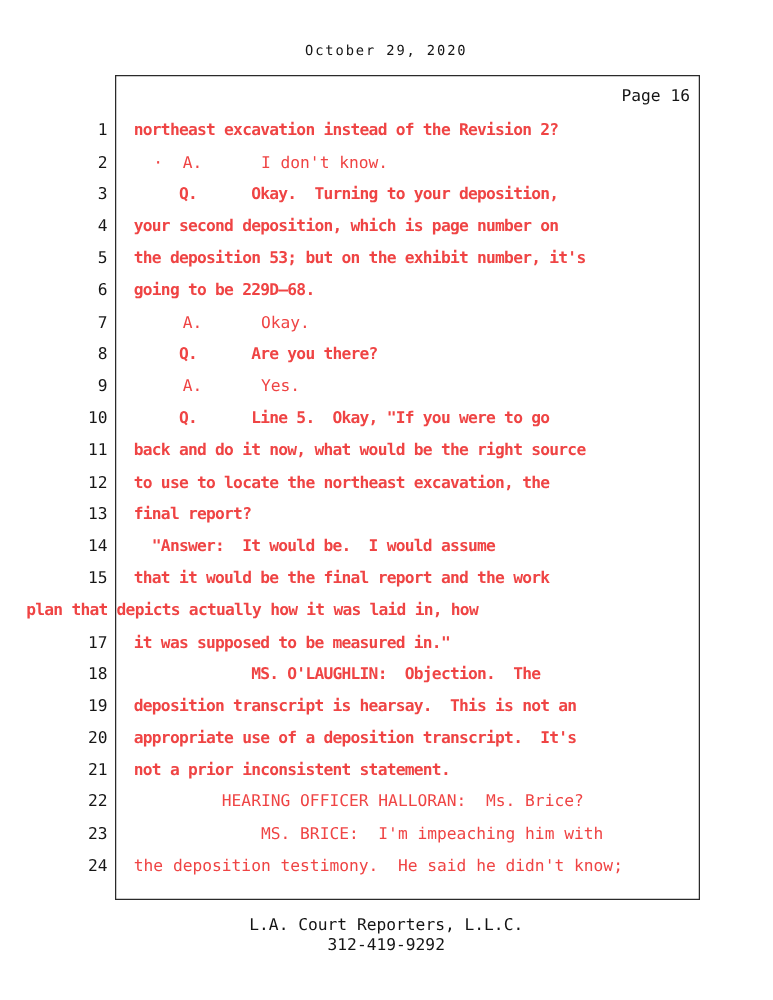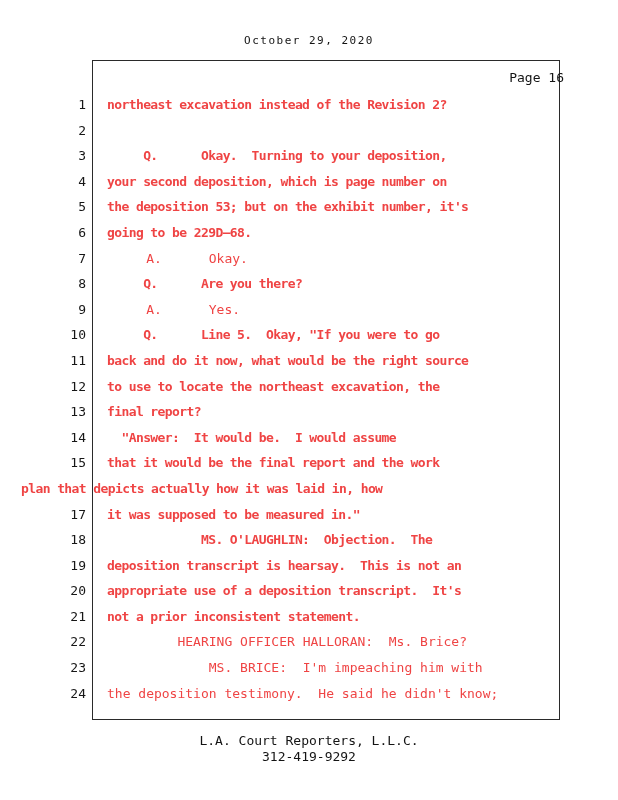--- a/index.html
+++ b/index.html
@@ -23,21 +23,20 @@
     top: 60px; left: 92px;
     width: 468px; height: 660px;
     border: 1px solid #2a2a2a;
     background: #ffffff;
   }
   .page-label {
     position: absolute;
     top: 70px; left: 92px; width: 460px;
     text-align: right;
     font-size: 13px;
-    margin-left: 12px;
   }
   .rows {
     position: absolute;
     top: 92px; left: 0;
     width: 560px;
   }
   .row {
     display: flex;
     height: 25.6px;
     line-height: 25.6px;
@@ -76,20 +75,21 @@
 
 <div class="page-label">Page 16</div>
 
 <div class="rows">
     <div class="row b">
       <span class="num">1</span>
       <span class="txt">northeast excavation instead of the Revision 2?</span>
     </div>
     <div class="row">
       <span class="num">2</span>
+      <span class="txt">  ·  A.      I don't know.</span>
     </div>
     <div class="row b">
       <span class="num">3</span>
       <span class="txt">     Q.      Okay.  Turning to your deposition,</span>
     </div>
     <div class="row b">
       <span class="num">4</span>
       <span class="txt">your second deposition, which is page number on</span>
     </div>
     <div class="row b">

